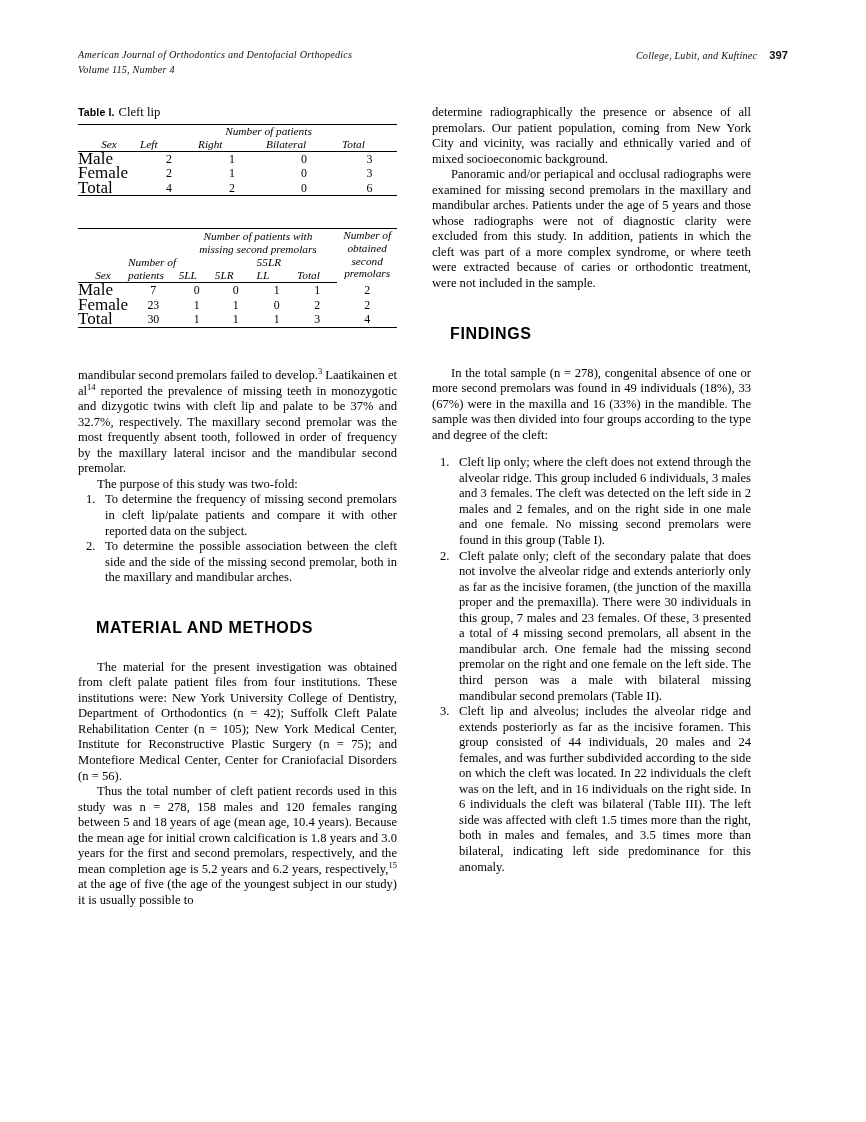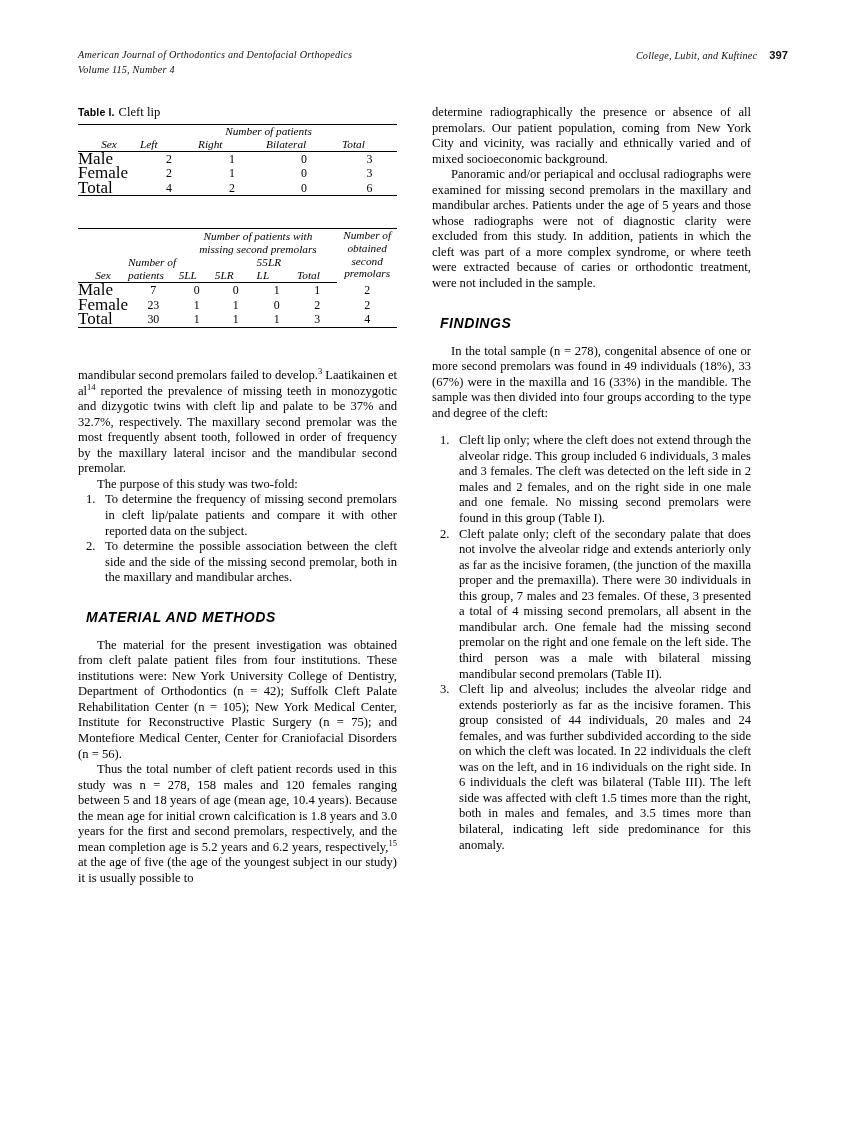--- a/index.html
+++ b/index.html
@@ -87,26 +87,25 @@
   p.body + p.body { margin-top: 0; }
 
   sup {
     font-size: 0.68em;
     vertical-align: super;
     line-height: 0;
   }
 
   h2.section {
     font-family: "Liberation Sans", sans-serif;
-    font-size: 14px;
+    font-size: 16px;
     font-weight: bold;
     letter-spacing: 0.04em;
-    margin: 8px;
+    margin: 18px;
     color: #000;
-    font-style: italic;
   }
   .sec-gap-before { height: 15px; }
   .sec-gap-after  { height: 5px; }
 
   
   .numlist { margin: 0; padding: 0; }
   .numitem {
     position: relative;
     padding-left: 27px;
     font-size: 12.6px;

